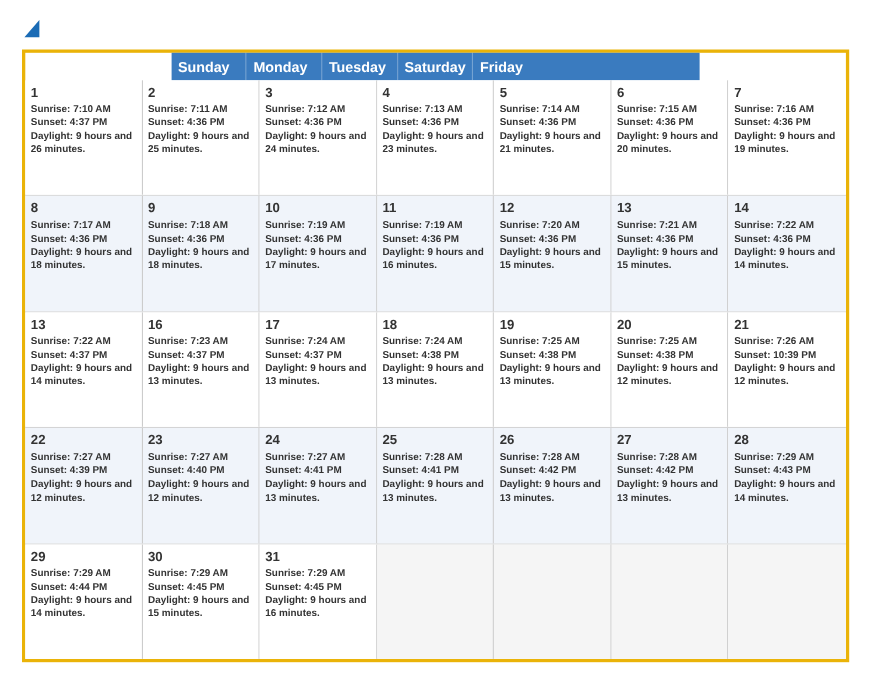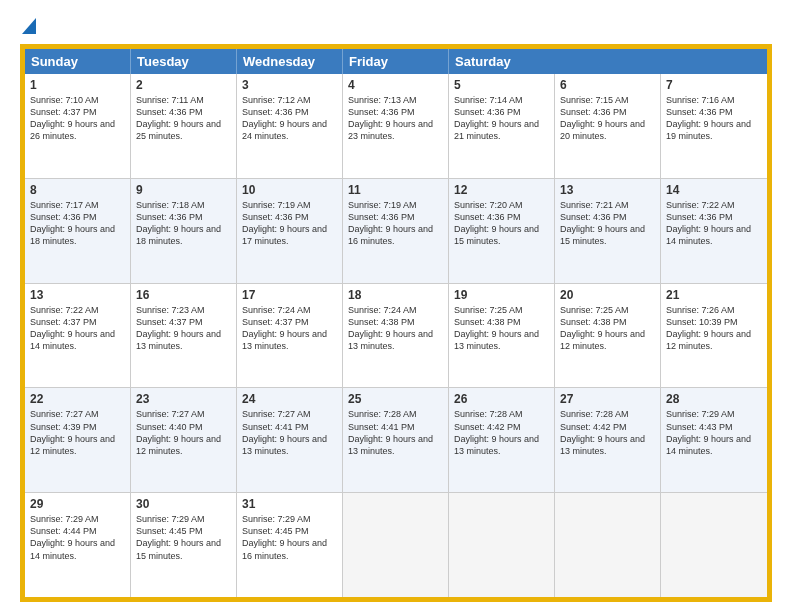--- a/index.html
+++ b/index.html
@@ -52,21 +52,22 @@
     }
     .subtitle {
       font-size: 14px;
       color: #555;
       margin-top: 2px;
     }
     .calendar {
       flex: 1;
       display: flex;
       flex-direction: column;
-      border: 5px solid #eab308;
+      border: 3px solid #eab308;
+      align-items: center;
     }
     .cal-header {
       display: grid;
       grid-template-columns: repeat(7, 1fr);
       background: #3a7bbf;
     }
     .cal-header-cell {
       color: #fff;
       font-size: 13px;
       font-weight: bold;
@@ -101,20 +102,21 @@
     .day-num {
       font-size: 12px;
       font-weight: bold;
       display: block;
       margin-bottom: 2px;
     }
     .cell-text {
       font-size: 9px;
       line-height: 1.35;
       color: #333;
+      font-weight: bold;
     }
   </style>
 </head>
 <body>
 
 <div class="page">
   <div class="header">
     <div class="logo">
       <div class="logo-text">
         <span class="logo-general"></span>
@@ -128,24 +130,24 @@
     </div>
     <div class="title-block">
       <div class="main-title"></div>
       <div class="subtitle"></div>
     </div>
   </div>
 
   <div class="calendar">
     <div class="cal-header" id="cal-header">
         <div class="cal-header-cell">Sunday</div>
+        <div class="cal-header-cell">Monday</div>
         <div class="cal-header-cell">Tuesday</div>
-        <div class="cal-header-cell">Wednesday</div>
+        <div class="cal-header-cell">Saturday</div>
         <div class="cal-header-cell">Friday</div>
-        <div class="cal-header-cell">Saturday</div>
       </div>
     <div class="cal-body" id="cal-body">
         <div class="cal-row">
           <div class="cal-cell"><span class="day-num">1</span><span class="cell-text" style="white-space: pre-line;">Sunrise: 7:10 AM
 Sunset: 4:37 PM
 Daylight: 9 hours and 26 minutes.</span></div>
           <div class="cal-cell"><span class="day-num">2</span><span class="cell-text" style="white-space: pre-line;">Sunrise: 7:11 AM
 Sunset: 4:36 PM
 Daylight: 9 hours and 25 minutes.</span></div>
           <div class="cal-cell"><span class="day-num">3</span><span class="cell-text" style="white-space: pre-line;">Sunrise: 7:12 AM

